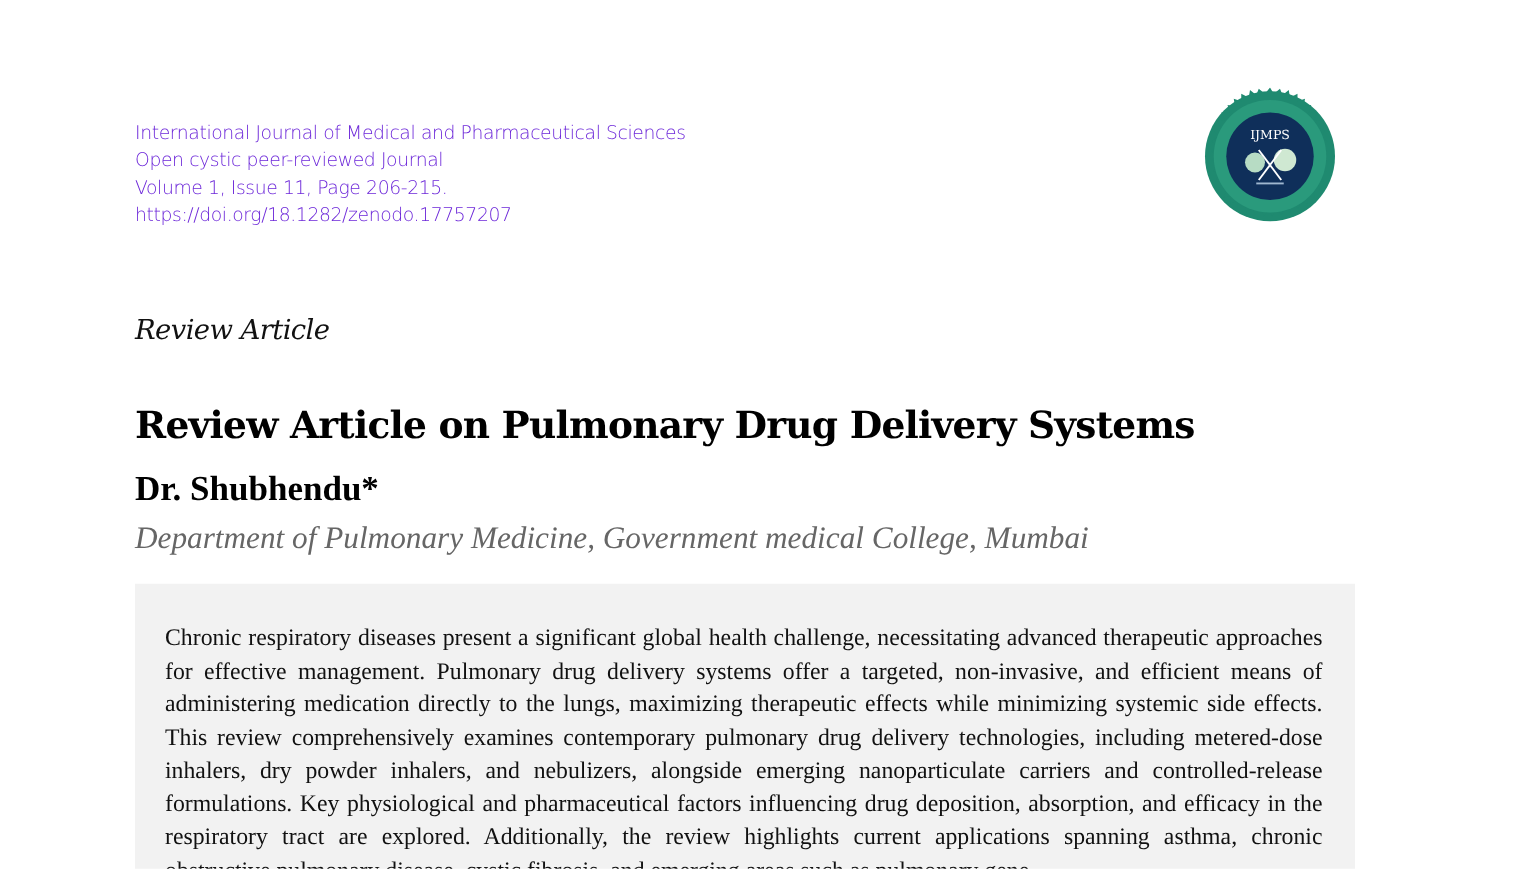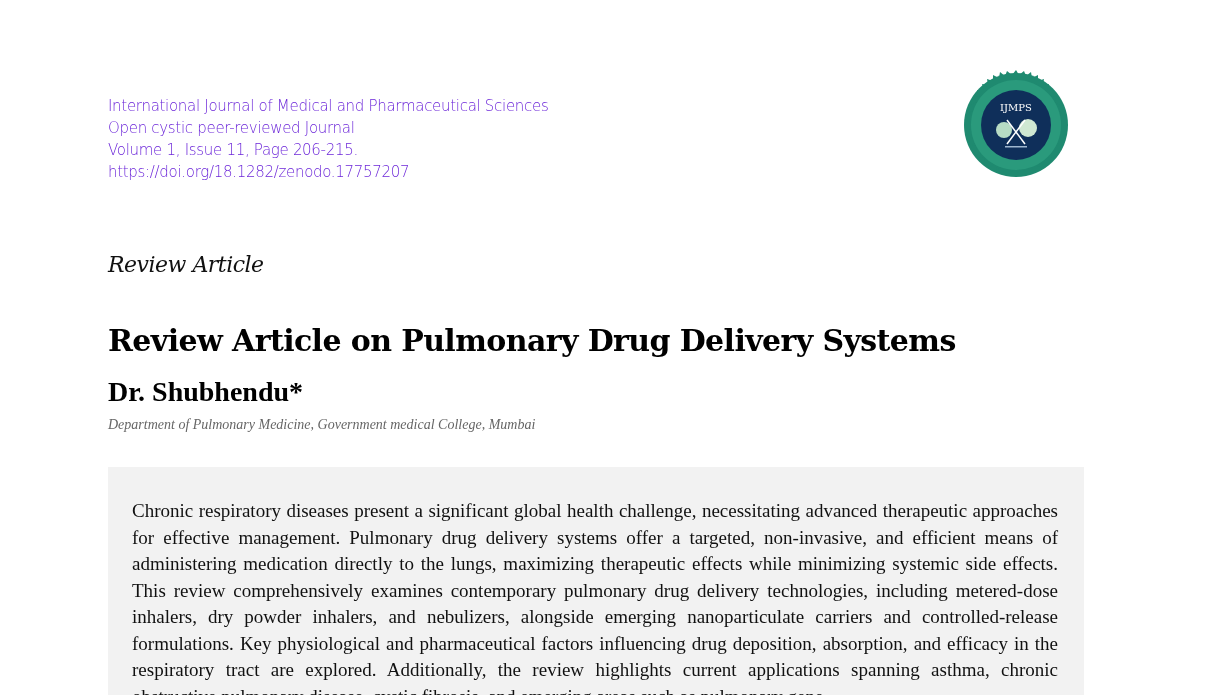--- a/index.html
+++ b/index.html
@@ -20,21 +20,21 @@
     position: absolute; left: 108px; top: 323px; margin: 0;
     font-family: "DejaVu Serif", serif; font-weight: bold; font-size: 30px;
     color: #000; letter-spacing: -0.6px; white-space: nowrap;
   }
   .author {
     position: absolute; left: 108px; top: 376px;
     font-family: "Liberation Serif", serif; font-weight: bold; font-size: 28px; color: #000;
   }
   .affiliation {
     position: absolute; left: 108px; top: 417px;
-    font-family: "Liberation Serif", serif; font-style: italic; font-size: 14px; color: #666;
+    font-family: "Liberation Serif", serif; font-style: italic; font-size: 25px; color: #666;
   }
   .abstract-box {
     position: absolute; left: 108px; top: 467px; width: 976px; height: 240px;
     background: #f2f2f2;
   }
   .abstract-text {
     position: absolute; left: 24px; top: 31px; width: 926px; margin: 0;
     font-family: "Liberation Serif", serif; font-size: 19px; line-height: 26.5px;
     text-align: justify; color: #111;
   }

